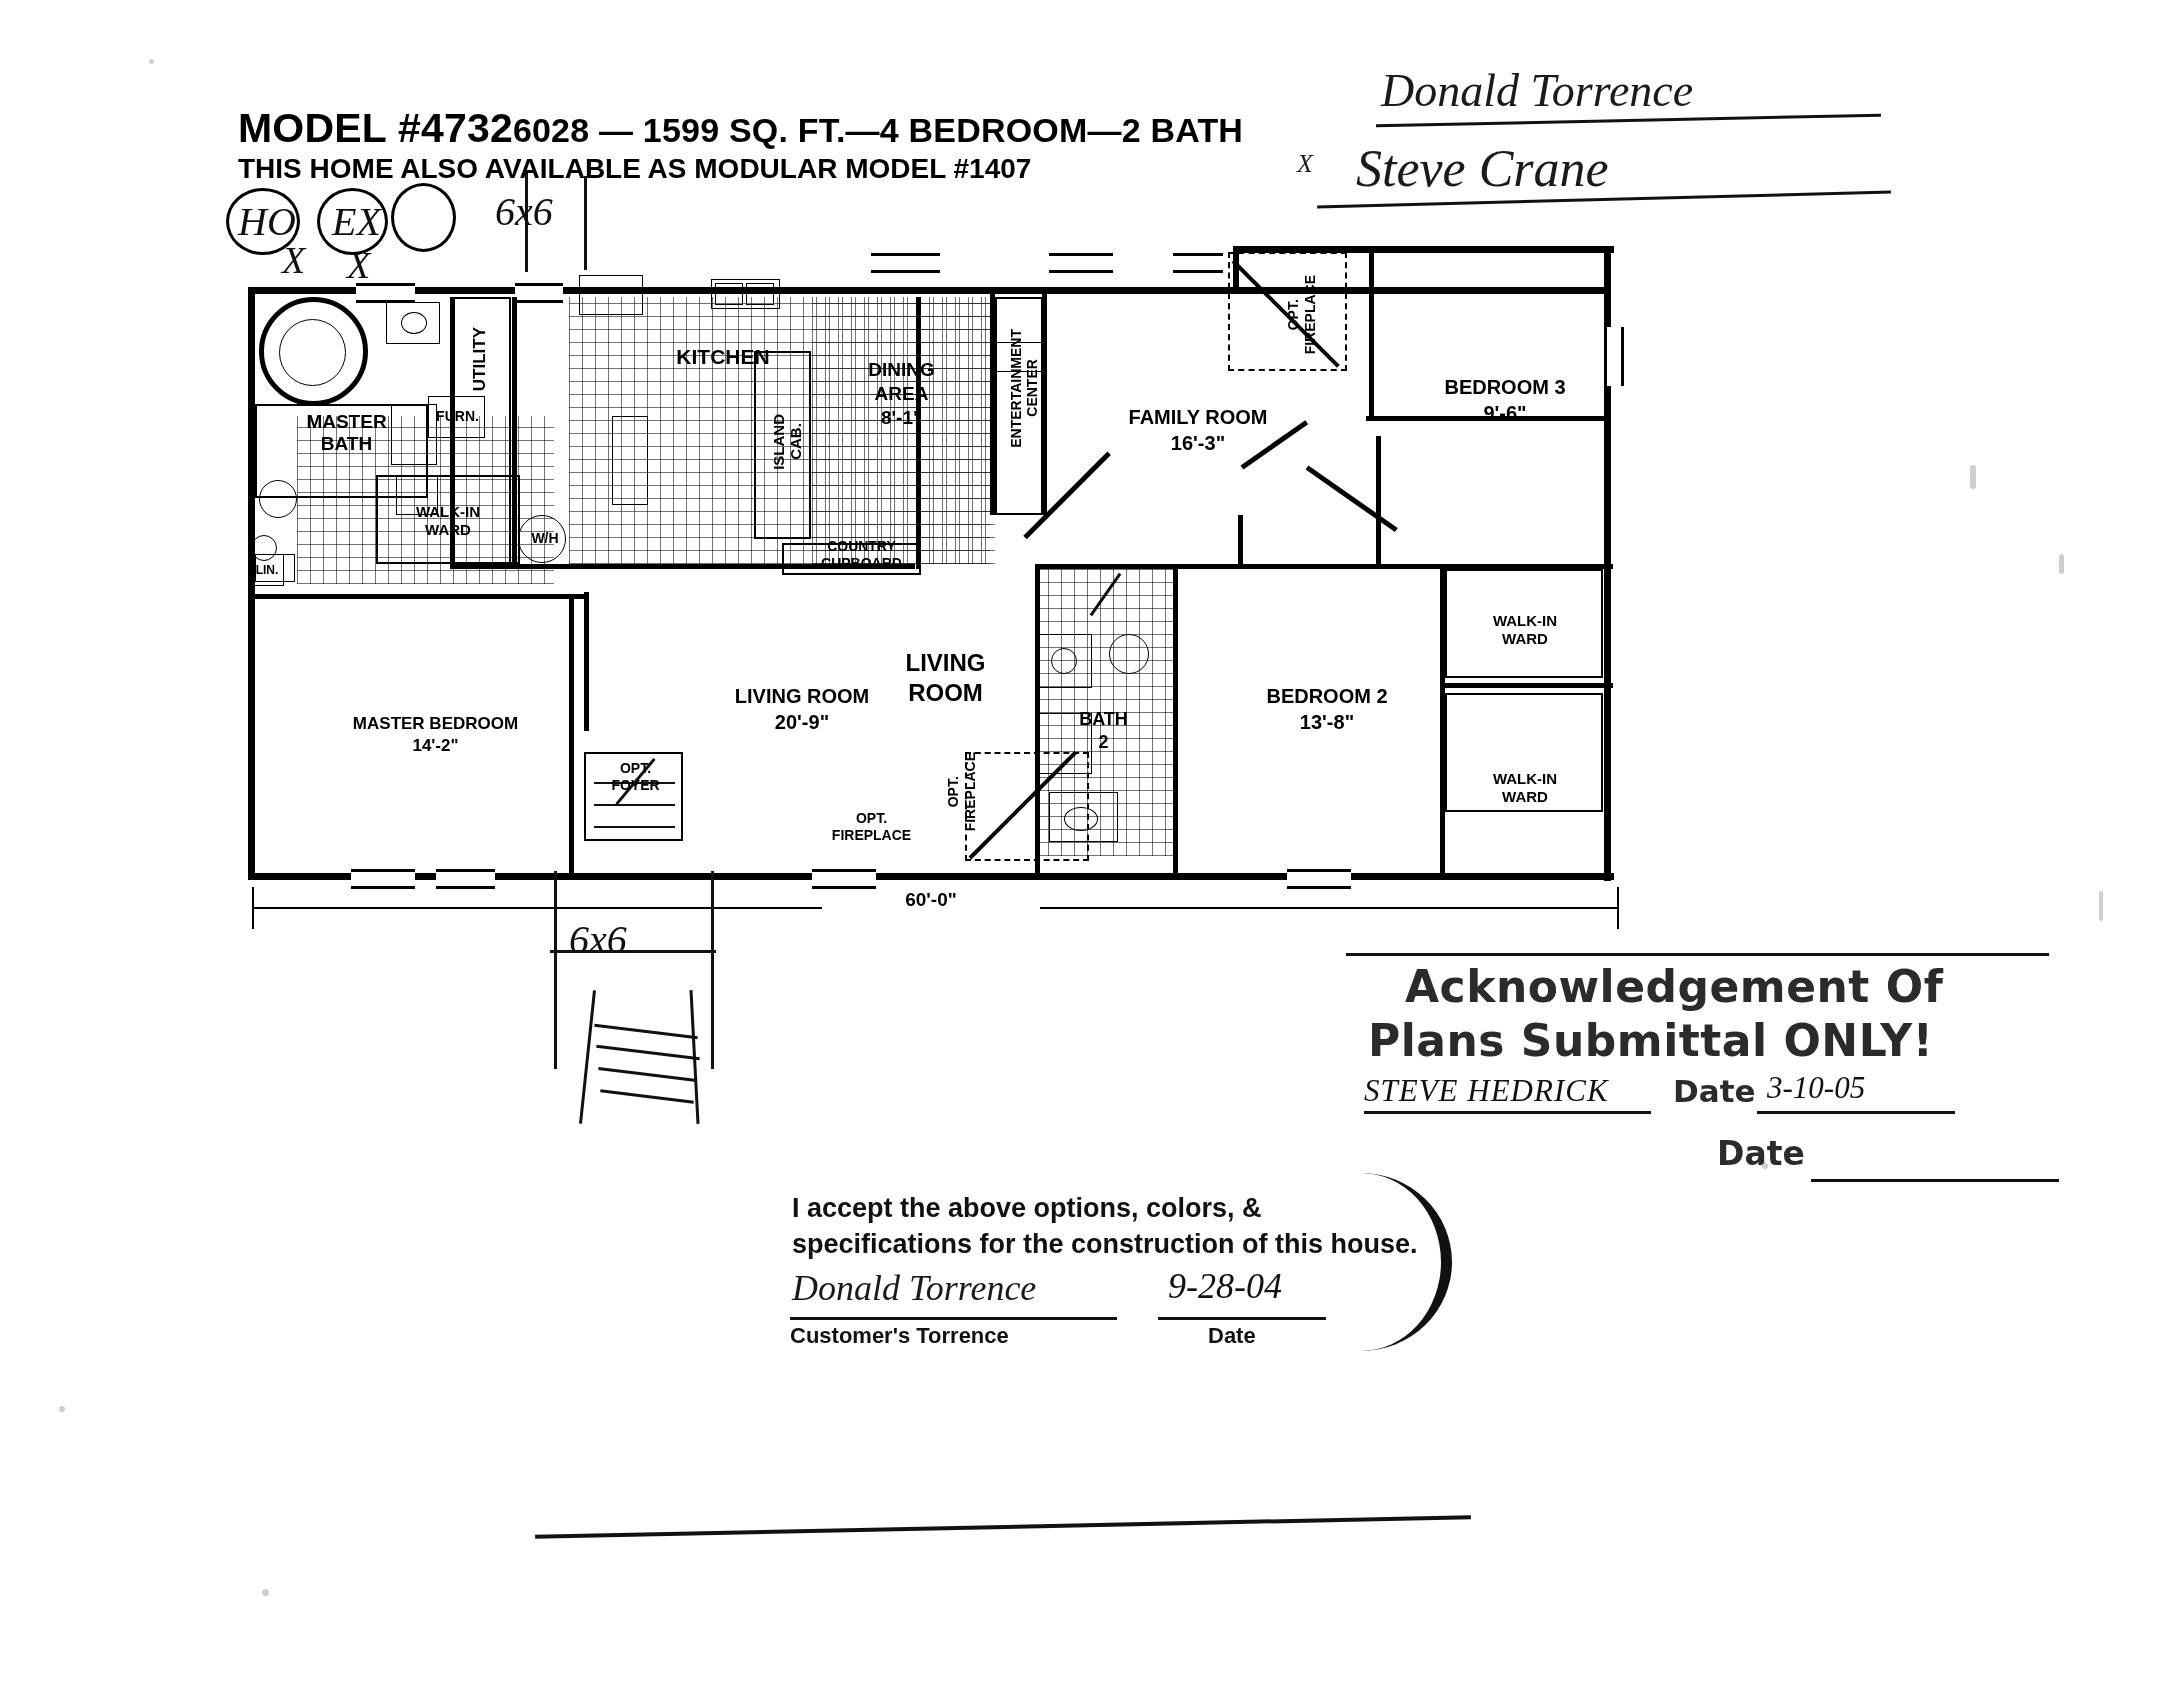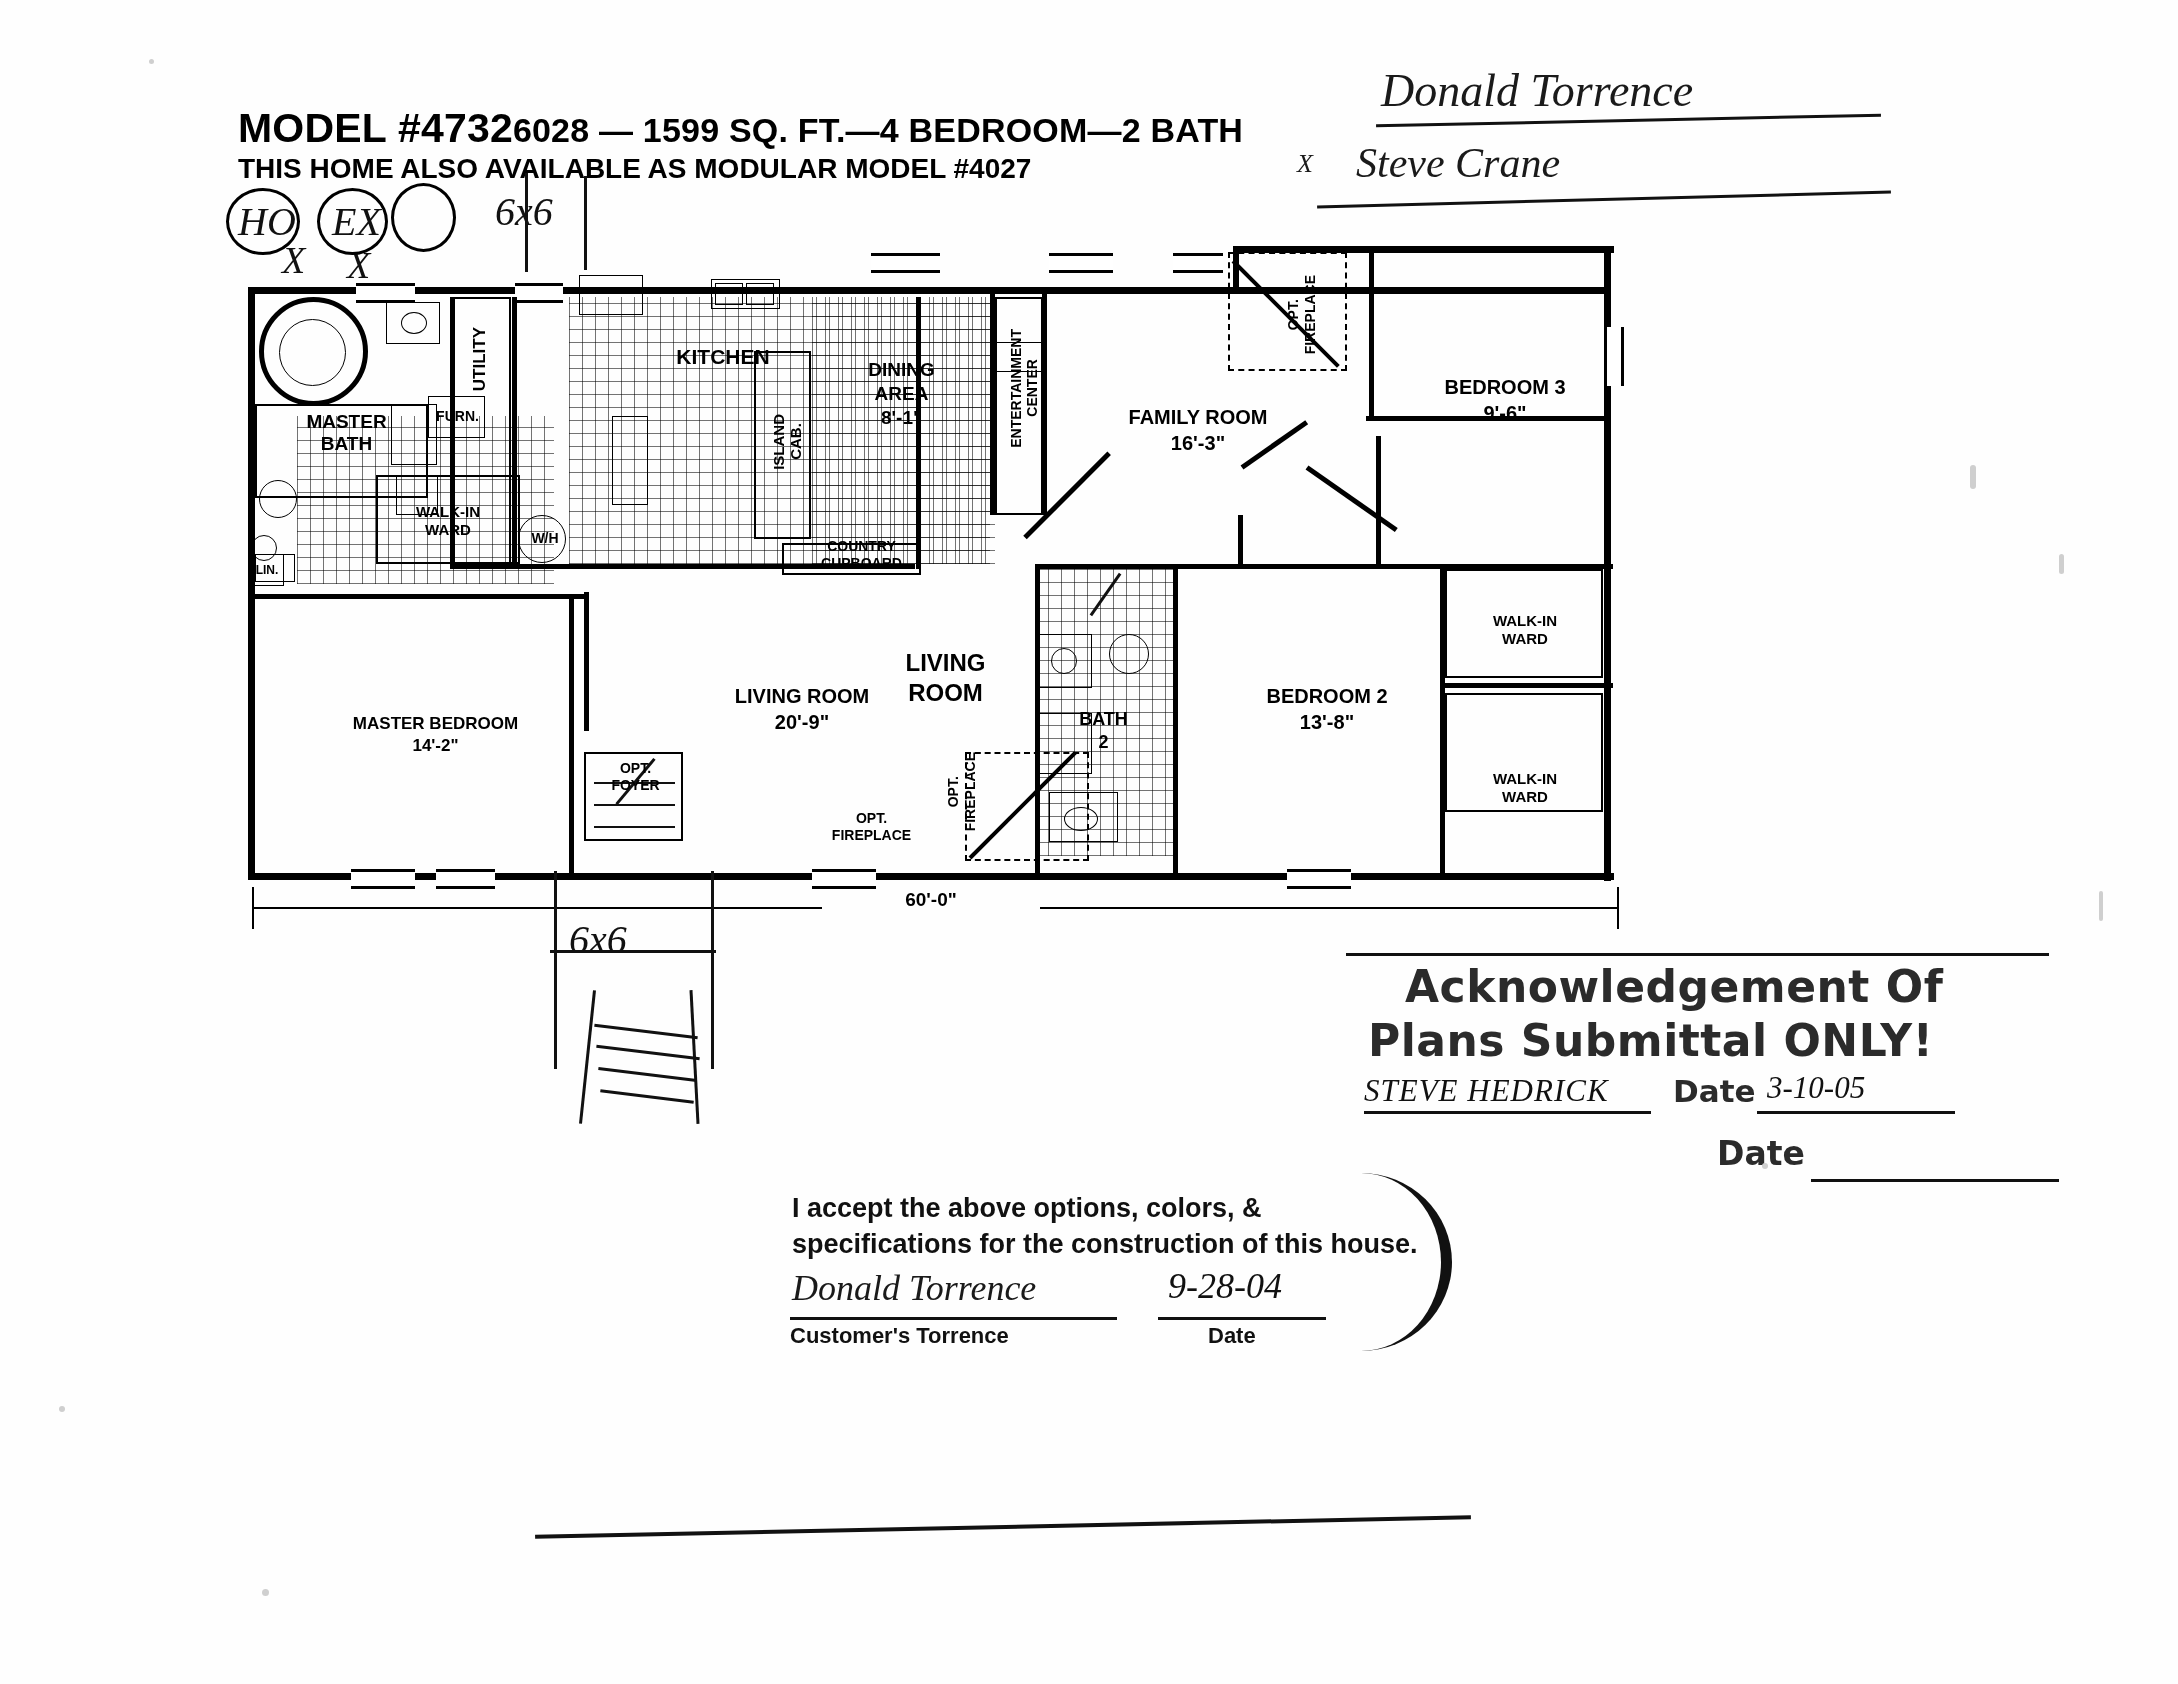--- a/index.html
+++ b/index.html
@@ -44,25 +44,25 @@
   .speck{position:absolute;background:#cfcfcf;border-radius:50%;}
 </style>
 </head>
 <body>
 
 <div class="page">
 
   <div class="abs ttl" id="hdr1">
     <span class="mdl">MODEL #4732</span><span>6028 — 1599 SQ. FT.—4 BEDROOM—2 BATH</span>
   </div>
-  <div class="abs" id="hdr2">THIS HOME ALSO AVAILABLE AS MODULAR MODEL #4027</div>
+  <div class="abs" id="hdr2">THIS HOME ALSO AVAILABLE AS MODULAR MODEL #1407</div>
 
   <div class="sig" style="left:1381px;top:64px;font-size:46px;">Donald Torrence</div>
   <div class="sig" style="left:1297px;top:149px;font-size:26px;">X</div>
-  <div class="sig" style="left:1356px;top:139px;font-size:42px;">Steve Crane</div>
+  <div class="sig" style="left:1356px;top:139px;font-size:52px;">Steve Crane</div>
   <div class="thin" style="left:1317px;top:198px;width:574px;height:3px;transform:rotate(-1.5deg);"></div>
   <div class="thin" style="left:1376px;top:119px;width:505px;height:3px;transform:rotate(-1.2deg);"></div>
 
   <div class="hand" style="left:238px;top:198px;font-size:40px;">HO</div>
   <div class="hand" style="left:332px;top:198px;font-size:40px;">EX</div>
   <div class="hand" style="left:282px;top:238px;font-size:38px;">X</div>
   <div class="hand" style="left:347px;top:243px;font-size:38px;">X</div>
   <div class="boxthin" style="left:226px;top:188px;width:74px;height:67px;border-radius:50%;border-width:3px;"></div>
   <div class="boxthin" style="left:317px;top:188px;width:71px;height:67px;border-radius:50%;border-width:3px;"></div>
   <div class="boxthin" style="left:391px;top:183px;width:65px;height:69px;border-radius:50%;border-width:3px;"></div>

